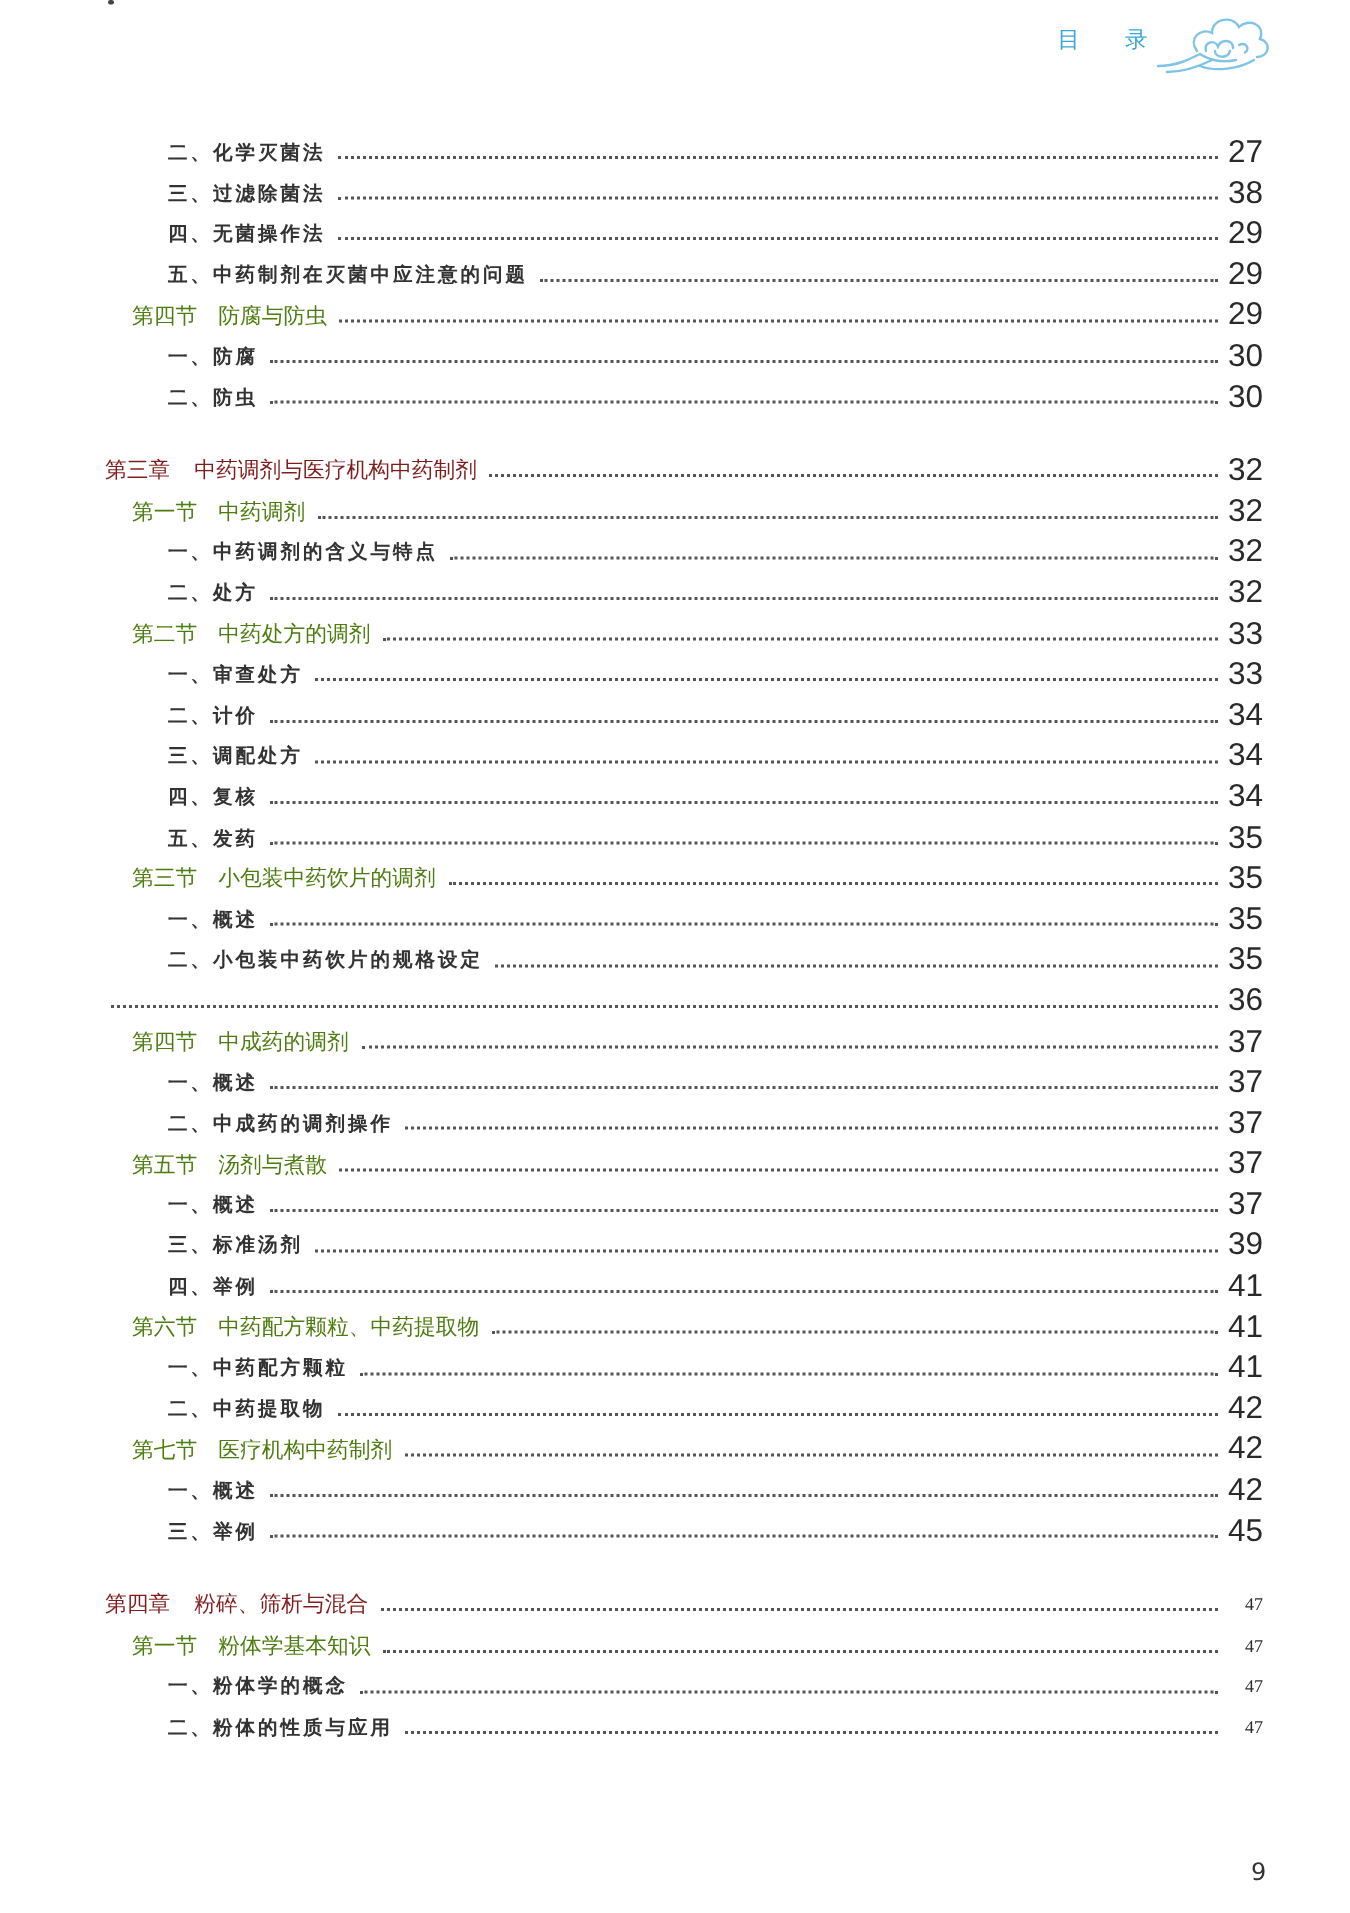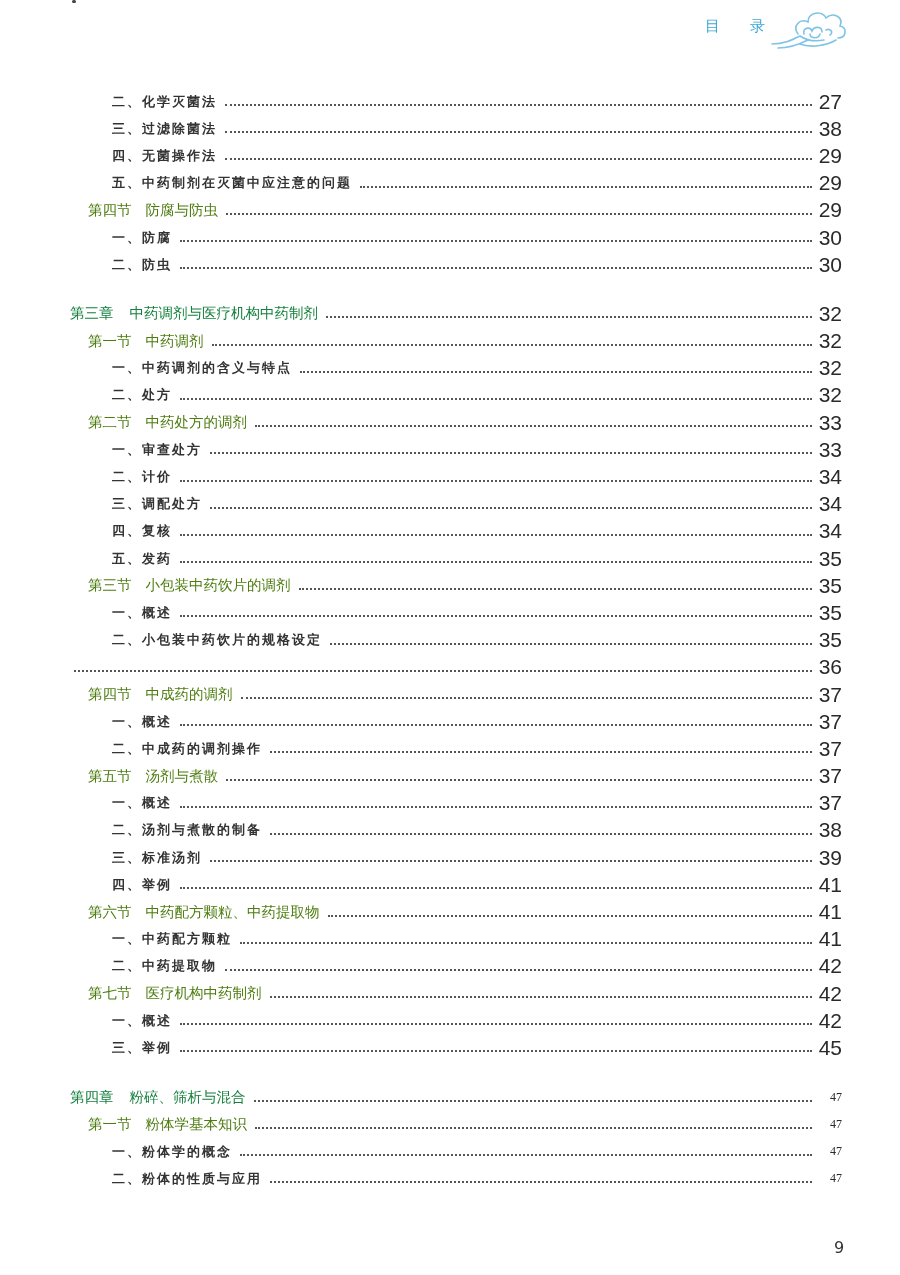--- a/index.html
+++ b/index.html
@@ -12,21 +12,21 @@
   .header-title .c2 { margin-left: 30px; }
   .cloud { position: absolute; top: 4px; left: 770px; width: 90px; height: 50px; }
   .toc { position: absolute; top: 88px; left: 70px; width: 772px; }
   .row { position: relative; height: 27.2px; display: flex; align-items: center; font-size: 14px; }
   .row .label { white-space: nowrap; background: #fff; padding-right: 4px; z-index: 1; }
   .row .dots { flex: 1; height: 1px; border-bottom: 2px dotted #555; margin: 0 4px; position: relative; top: 3px; }
   .row .page { width: 26px; text-align: right; font-family: Liberation Sans, sans-serif; font-size: 21px; }
   .row.item .label { padding-left: 42px; font-family: "DejaVu Serif", serif; letter-spacing: 2px; font-size: 13px; font-weight: bold; color: #333; }
   .row.section .label { padding-left: 18px; font-size: 14.5px; color: #4d7c0f; }
   .row.section .label .num { margin-right: 14px; }
-  .row.chapter .label { font-family: "DejaVu Sans", "Liberation Sans", sans-serif; color: #15803d; font-size: 14.5px; }
+  .row.chapter .label { font-family: "DejaVu Sans", "Liberation Sans", sans-serif; color: #7f1d1d; font-size: 14.5px; }
   .row.chapter .label .num { margin-right: 16px; }
   .row.chapter .page, .row.chapter4 .page { }
   .gap { height: 22px; }
   .page-number { position: absolute; top: 1238px; left: 834px; font-family: "DejaVu Sans", "Liberation Sans", sans-serif; font-size: 16px; color: #333; }
   .sans-page .page { font-family: Liberation Serif, serif; font-size: 12px; }
   .corner-dot { position: absolute; top: 0; left: 72px; width: 4px; height: 3px; background: #444; border-radius: 2px; }
 </style>
 </head>
 <body>
 
@@ -177,25 +177,20 @@
       <span class="label"><span class="num">第五节</span><span>汤剂与煮散</span></span>
       <span class="dots"></span>
       <span class="page">37</span>
     </div>
   <div class="row item">
       <span class="label">一、概述</span>
       <span class="dots"></span>
       <span class="page">37</span>
     </div>
   <div class="row item">
-      <span class="label">二、汤剂与煮散的制备</span>
-      <span class="dots"></span>
-      <span class="page">38</span>
-    </div>
-  <div class="row item">
       <span class="label">三、标准汤剂</span>
       <span class="dots"></span>
       <span class="page">39</span>
     </div>
   <div class="row item">
       <span class="label">四、举例</span>
       <span class="dots"></span>
       <span class="page">41</span>
     </div>
   <div class="row section">

